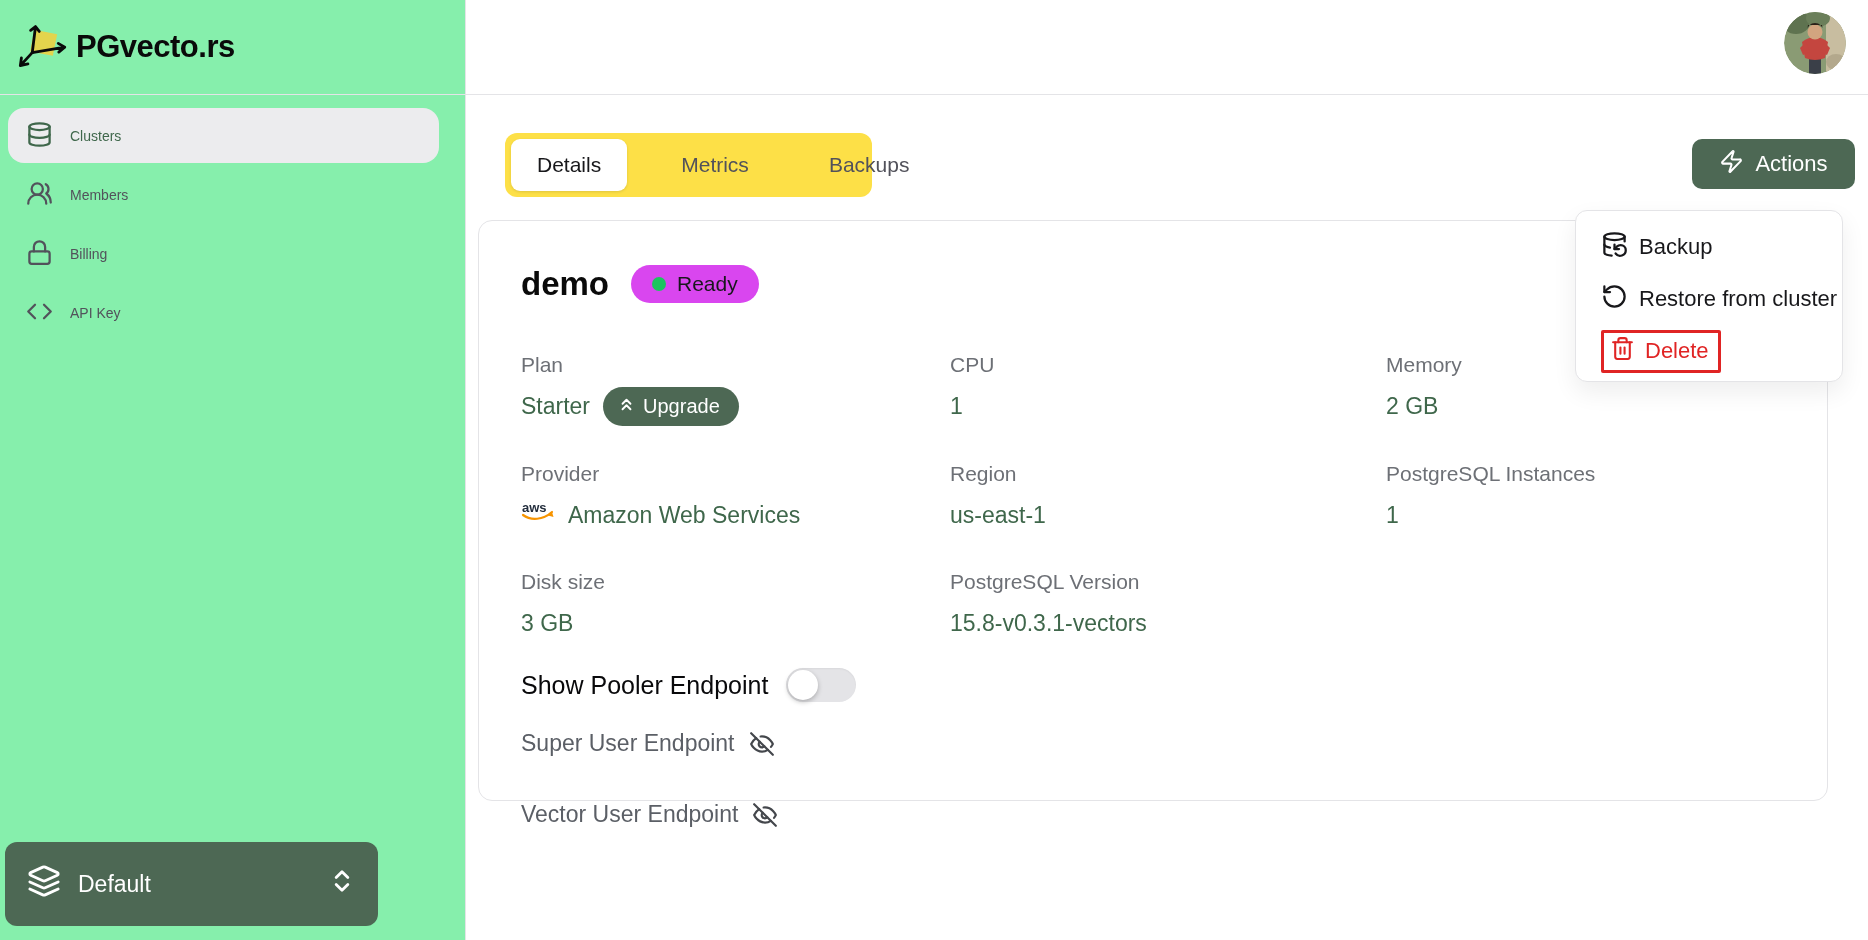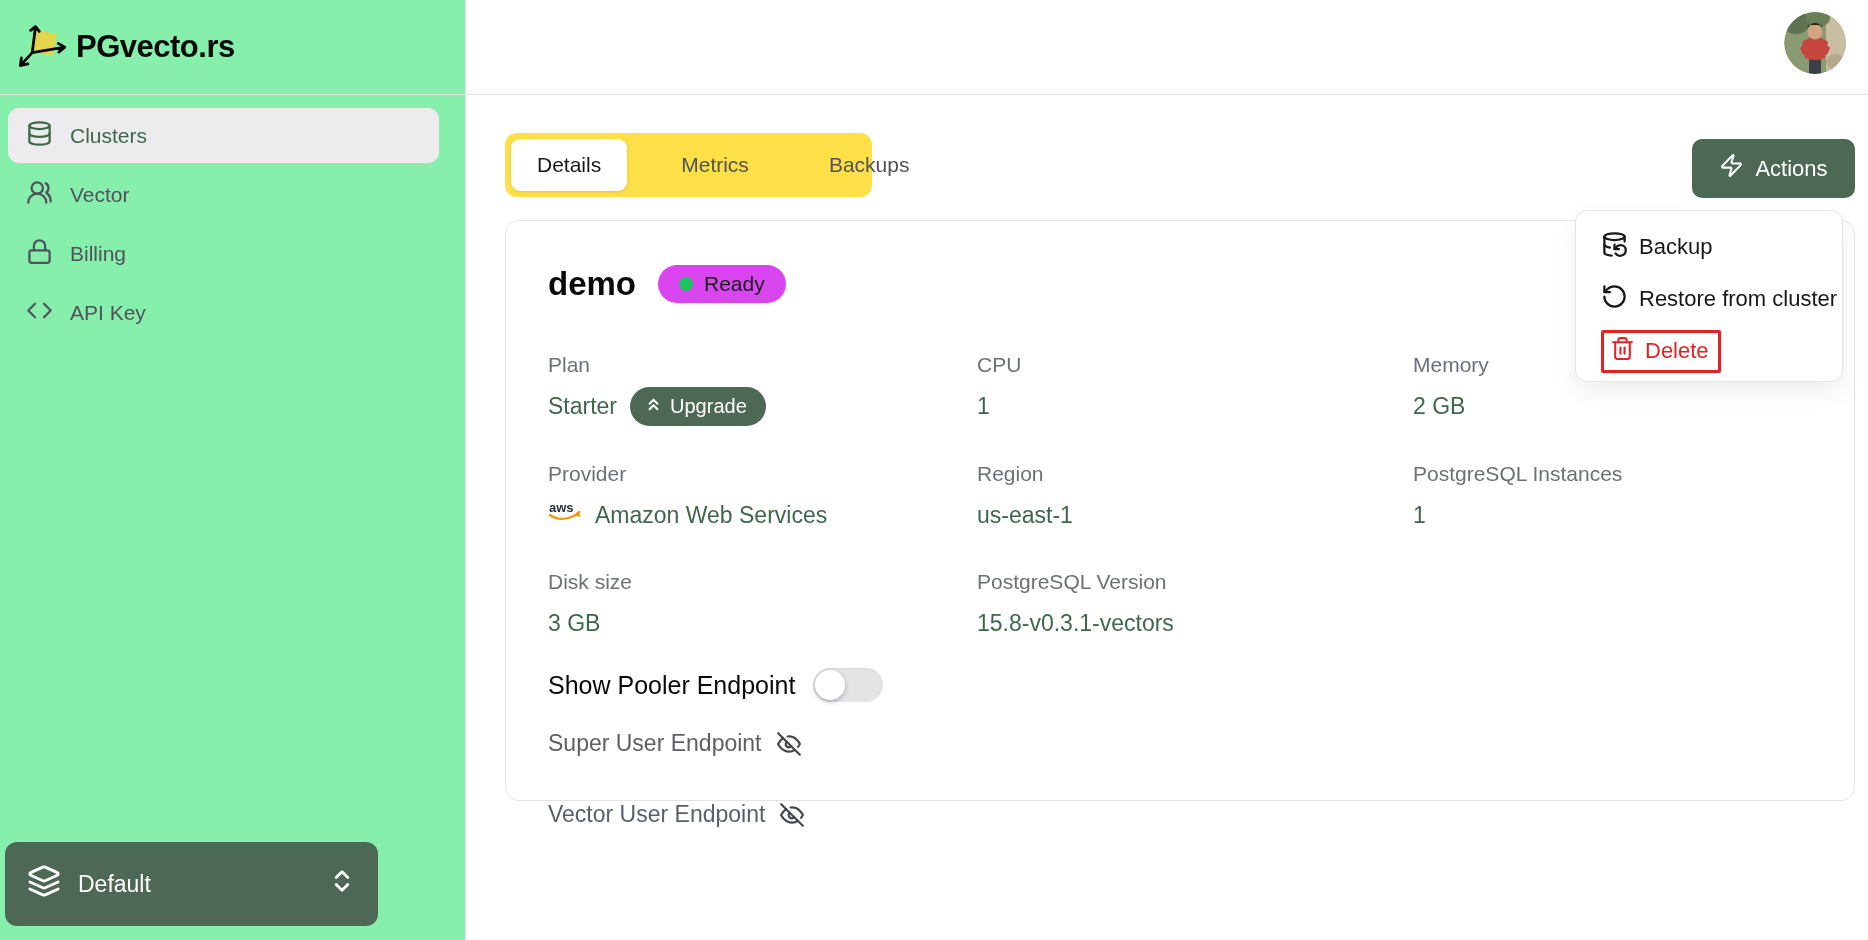--- a/index.html
+++ b/index.html
@@ -7,22 +7,22 @@
     font-family:"Liberation Sans","DejaVu Sans",sans-serif; color:#18181b; }
 
   
   .sidebar { position:absolute; left:0; top:0; width:466px; height:940px;
     background:#86efac; border-right:1px solid #e4e4e7; }
   .sidebar-header { height:95px; border-bottom:1px solid #e4e4e7;
     display:flex; align-items:center; padding-left:16px; gap:8px; }
   .app-title { font-size:31px; font-weight:700; letter-spacing:-0.5px; color:#0a0a0a; }
   .nav { padding:13px 26px 0 8px; }
   .nav-item { display:flex; align-items:center; gap:17px; height:55px;
-    padding-left:18px; border-radius:11px; margin-bottom:4px;
-    font-size:21px; color:#52525b; cursor:pointer; }
+    padding-left:18px; border-radius:16px; margin-bottom:4px;
+    font-size:14px; color:#52525b; cursor:pointer; }
   .nav-item.active { background:#ececee; color:#3f674b; }
   .nav-item svg { width:27px; height:27px; stroke:#52525b; }
   .nav-item.active svg { stroke:#3f674b; }
 
   .org-switcher { position:absolute; left:5px; bottom:14px; width:373px; height:84px;
     background:#4d6854; border-radius:12px; display:flex; align-items:center;
     padding:0 22px; gap:17px; color:#fff; font-size:23px; font-weight:500; cursor:pointer; }
   .org-switcher svg { stroke:#fff; }
   .org-chevrons { margin-left:auto; }
 
@@ -34,38 +34,38 @@
 
   
   .tabbar { position:absolute; left:505px; top:133px; height:64px; width:367px;
     background:#fde047; border-radius:12px; display:flex; align-items:center; padding:6px;gap:28px; }
   .tab { height:52px; display:flex; align-items:center; justify-content:center;
     padding:0 26px; font-size:21px; color:#52525b; border-radius:9px; cursor:pointer; }
   .tab.active { background:#fff; color:#18181b; font-weight:500;
     box-shadow:0 1px 3px rgba(0,0,0,.12); }
 
   
-  .actions-btn { position:absolute; left:1692px; top:139px; width:163px; height:59px;
+  .actions-btn { position:absolute; left:1692px; top:139px; width:163px; height:50px;
     background:#4d6854; border-radius:10px; border:none; color:#fff; font-size:22px;
     font-family:inherit; display:flex; align-items:center; justify-content:center;
     gap:11px; cursor:pointer; }
   .actions-btn svg { stroke:#fff; }
 
   .menu { position:absolute; left:1575px; top:210px; width:268px; height:172px;
     background:#fff; border:1px solid #e4e4e7; border-radius:12px;
     box-shadow:0 10px 25px rgba(0,0,0,.07); padding:10px 0 0 25px; z-index:5; }
   .menu-item { height:52px; display:flex; align-items:center; gap:11px;
     font-size:22px; color:#18181b; cursor:pointer; }
   .menu-item svg { width:27px; height:27px; stroke:#18181b; }
   .danger-box { display:inline-flex; align-items:center; gap:10px;
     border:3px solid #e02424; border-radius:2px; padding:3px 9px 3px 6px; color:#e02424; }
   .danger-box svg { stroke:#e02424; width:25px; height:25px; }
 
   
-  .card { position:absolute; left:505px; top:220px; width:1350px; height:581px;
+  .card { position:absolute; left:478px; top:220px; width:1350px; height:581px;
     background:#fff; border:1px solid #e4e4e7; border-radius:14px;
     padding:44px 40px 0 42px; }
   .title-row { display:flex; align-items:center; gap:22px; }
   .cluster-name { font-size:33px; font-weight:700; color:#0a0a0a; }
   .status-badge { display:flex; align-items:center; gap:11px; background:#d946ef;
     border-radius:999px; padding:7px 21px; font-size:21px; color:#18181b; }
   .status-dot { width:14px; height:14px; border-radius:50%; background:#1cc45e; }
 
   .field-grid { margin-top:50px; display:grid; grid-template-columns:429px 436px 1fr;
     row-gap:36px; }
@@ -120,21 +120,21 @@
       <span>Clusters</span>
     </div>
     <div class="nav-item">
       <span>
         <svg class="ic" width="27" height="27" viewBox="0 0 24 24">
           <path d="M18 21a8 8 0 0 0-16 0"></path>
           <circle cx="10" cy="8" r="5"></circle>
           <path d="M22 20c0-3.37-2-6.5-4-8a5 5 0 0 0-.45-8.3"></path>
         </svg>
       </span>
-      <span>Vector</span>
+      <span>Members</span>
     </div>
     <div class="nav-item">
       <span>
         <svg class="ic" width="27" height="27" viewBox="0 0 24 24">
           <rect x="3" y="11" width="18" height="11" rx="2"></rect>
           <path d="M7 11V7a5 5 0 0 1 10 0v4"></path>
         </svg>
       </span>
       <span>Billing</span>
     </div>

